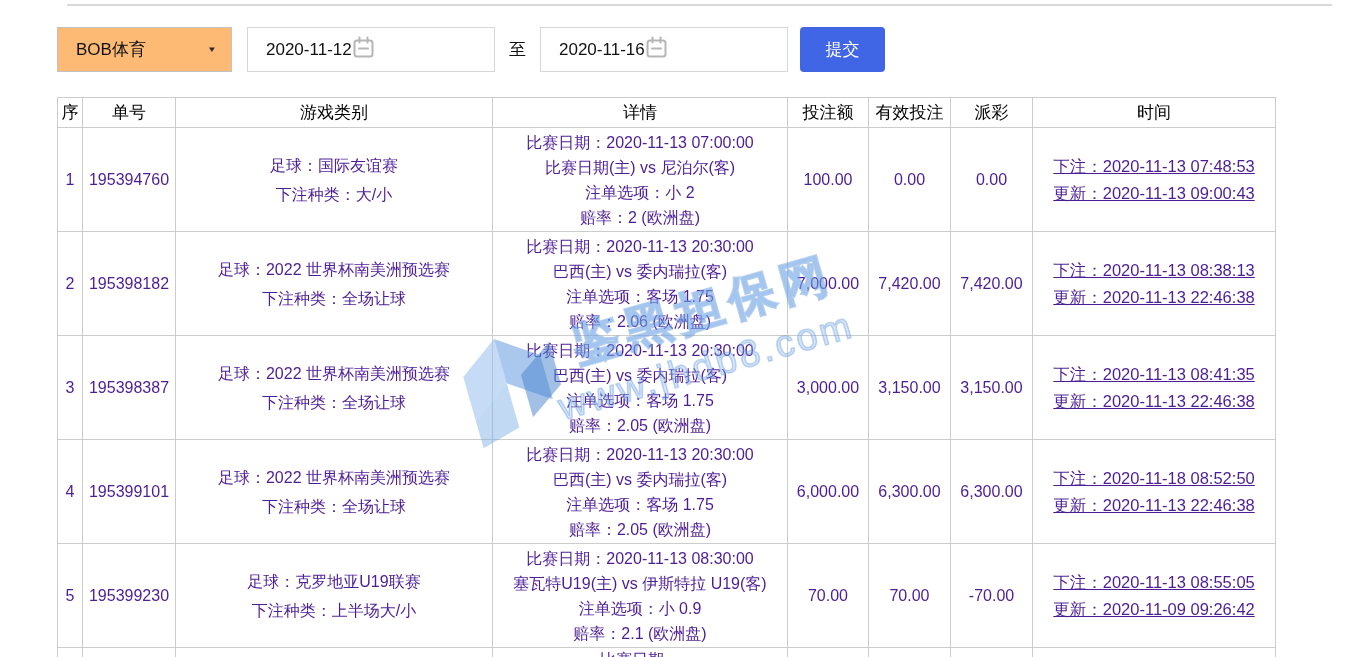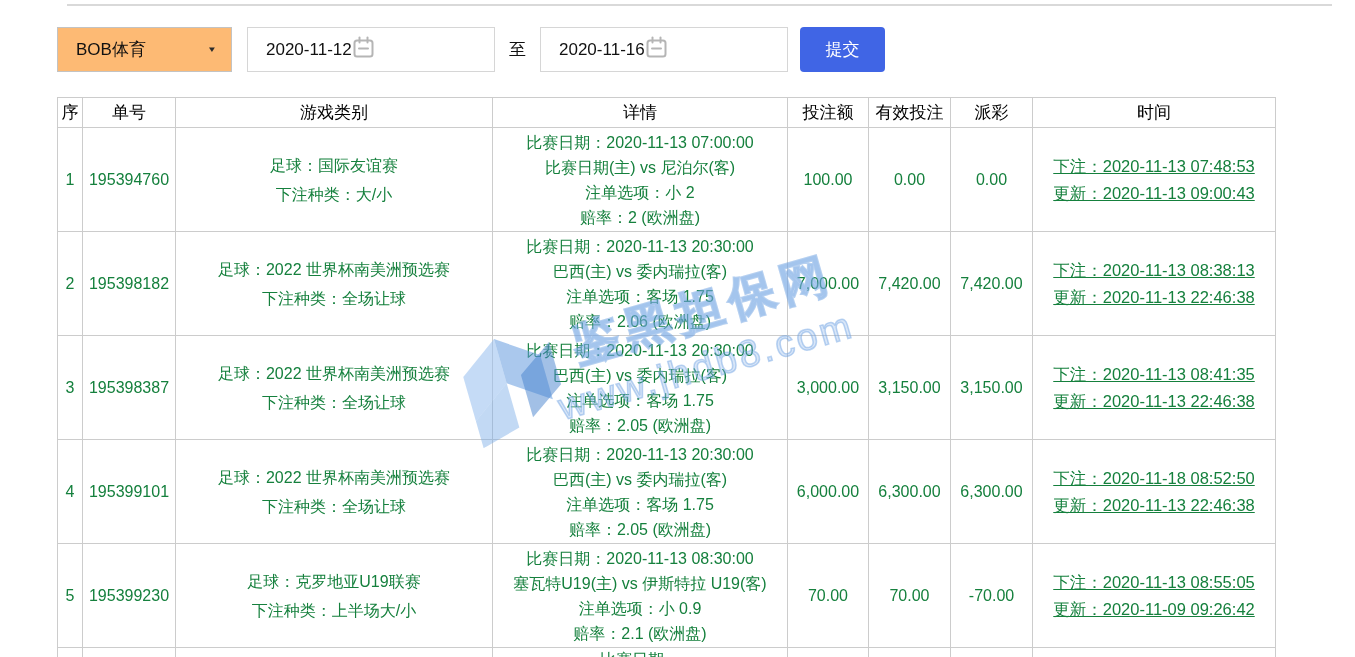--- a/index.html
+++ b/index.html
@@ -31,21 +31,21 @@
     background:#4065e5; color:#fff; font-size:17px; cursor:pointer;
     font-family:inherit;
   }
 
   
   .table-wrap { position:absolute; top:97px; left:57px; width:1218px; }
   table.records { border-collapse:collapse; table-layout:fixed; width:1218px; }
   .records th, .records td { border:1px solid #cccccc; text-align:center; padding:0; overflow:hidden; }
   .records th { height:30px; font-weight:normal; font-size:17px; color:#000; }
   .records tbody tr { height:104px; }
-  .records td { font-size:16px; color:#15803d; }
+  .records td { font-size:16px; color:#4c1d95; }
   col.c1{width:25px;} col.c2{width:93px;} col.c3{width:317px;} col.c4{width:295px;}
   col.c5{width:81px;} col.c6{width:82px;} col.c7{width:82px;} col.c8{width:243px;}
   .num { font-size:17px; }
   .neg { color:#ff0000; }
   .line2 div { line-height:29px; }
   .line4 div { line-height:25px; }
   .timecell div { line-height:27px; font-size:16.5px;text-decoration:underline; }
   tr.partial td { vertical-align:top; }
   tr.partial .preview { line-height:22px; padding-top:1px; }
 

